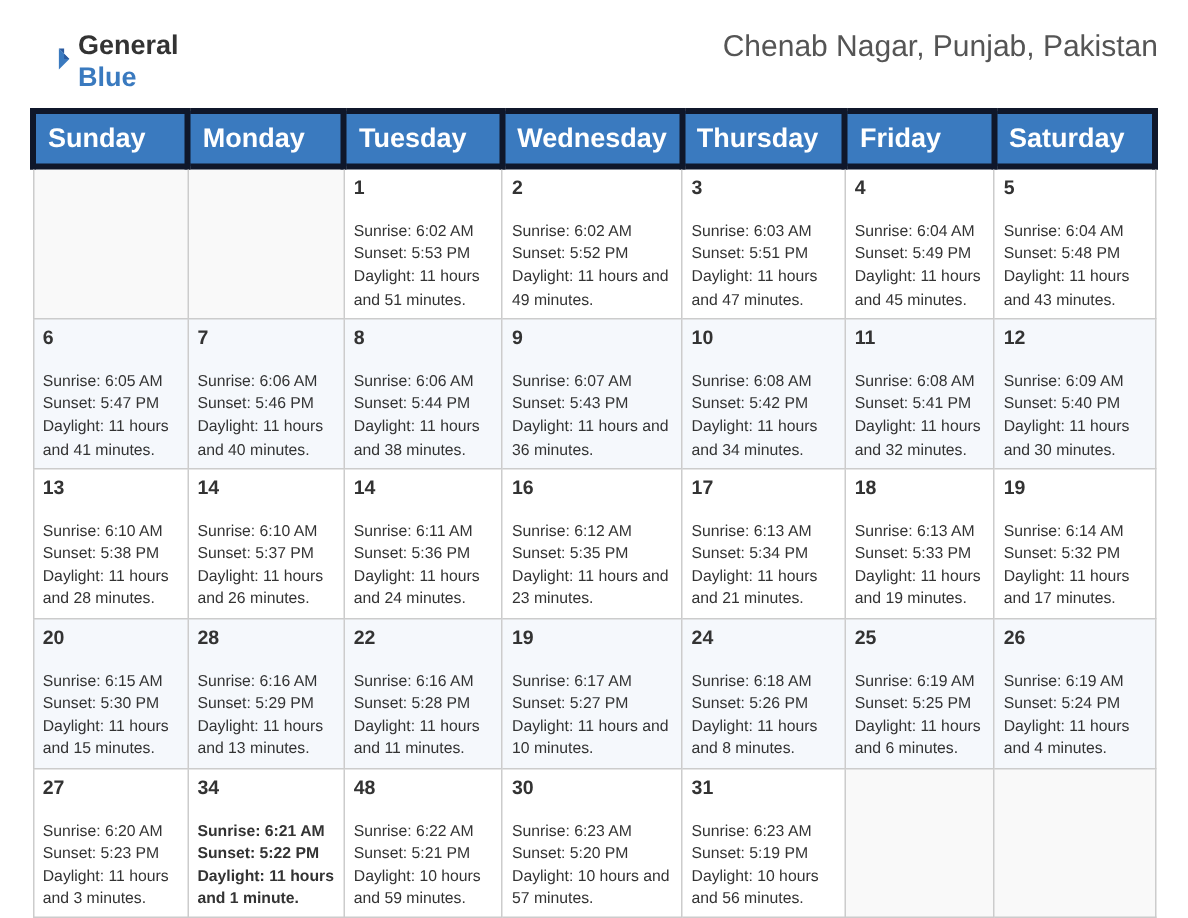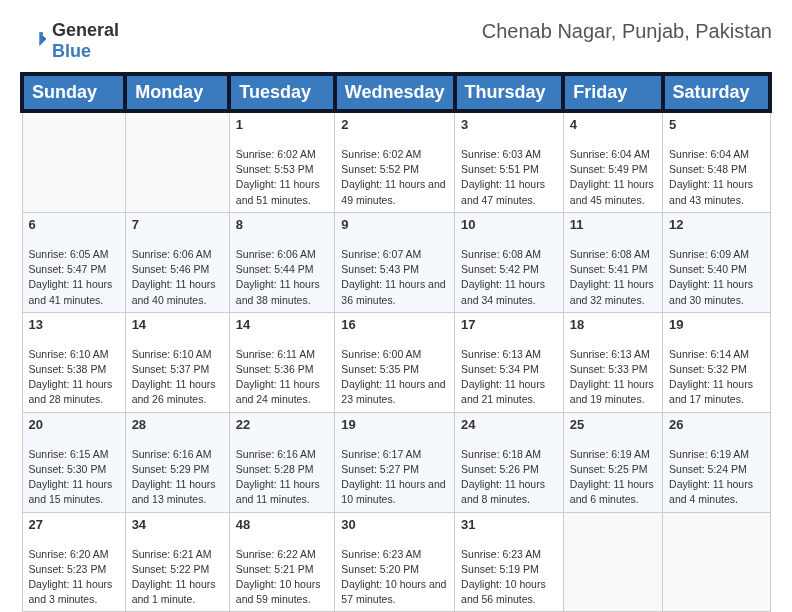--- a/index.html
+++ b/index.html
@@ -215,21 +215,21 @@
 Daylight: 11 hours and 26 minutes.</div>
         </td>
         <td>
           <span class="day-num">14</span>
           <div class="day-info" style="white-space: pre-line;">Sunrise: 6:11 AM
 Sunset: 5:36 PM
 Daylight: 11 hours and 24 minutes.</div>
         </td>
         <td>
           <span class="day-num">16</span>
-          <div class="day-info" style="white-space: pre-line;">Sunrise: 6:00 AM
+          <div class="day-info" style="white-space: pre-line;">Sunrise: 6:12 AM
 Sunset: 5:35 PM
 Daylight: 11 hours and 23 minutes.</div>
         </td>
         <td>
           <span class="day-num">17</span>
           <div class="day-info" style="white-space: pre-line;">Sunrise: 6:13 AM
 Sunset: 5:34 PM
 Daylight: 11 hours and 21 minutes.</div>
         </td>
         <td>
@@ -291,21 +291,21 @@
       </tr>
       <tr>
         <td>
           <span class="day-num">27</span>
           <div class="day-info" style="white-space: pre-line;">Sunrise: 6:20 AM
 Sunset: 5:23 PM
 Daylight: 11 hours and 3 minutes.</div>
         </td>
         <td>
           <span class="day-num">34</span>
-          <div class="day-info" style="white-space: pre-line;">Sunrise: 6:21 AM
+          <div class="day-info" style="white-space: pre-line; font-weight: bold;">Sunrise: 6:21 AM
 Sunset: 5:22 PM
 Daylight: 11 hours and 1 minute.</div>
         </td>
         <td>
           <span class="day-num">48</span>
           <div class="day-info" style="white-space: pre-line;">Sunrise: 6:22 AM
 Sunset: 5:21 PM
 Daylight: 10 hours and 59 minutes.</div>
         </td>
         <td>

